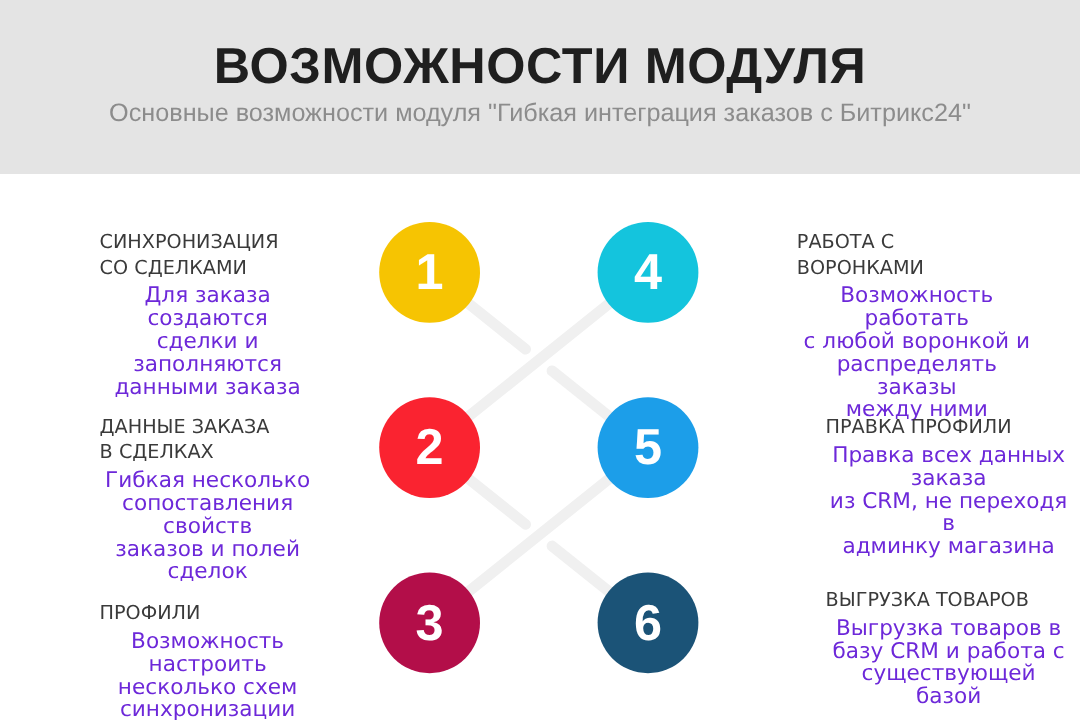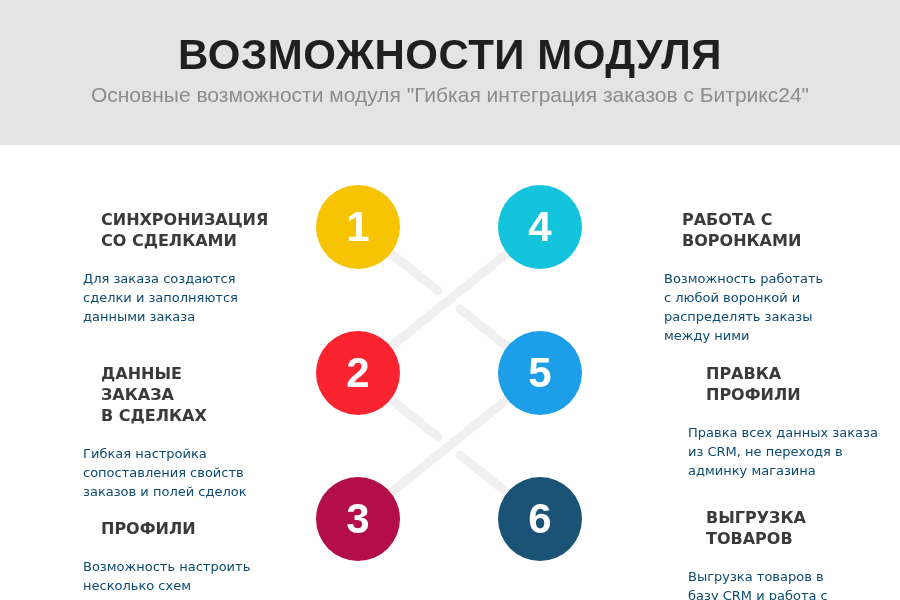--- a/index.html
+++ b/index.html
@@ -23,23 +23,23 @@
           color:#ffffff;line-height:1;}
   .c1{left:316px;top:185px;background:#f6c402;}
   .c2{left:316px;top:331px;background:#fa2330;}
   .c3{left:316px;top:477px;background:#b30e49;}
   .c4{left:498px;top:185px;background:#14c4dd;}
   .c5{left:498px;top:331px;background:#1c9ee9;}
   .c6{left:498px;top:477px;background:#1b5377;}
 
   
   .item{position:absolute;width:200px;}
-  .item .title{font-weight:bold;font-size:16px;line-height:21px;color:#3a3a3a;
-               white-space:pre-line;margin:18px;}
-  .item .desc{font-size:13px;line-height:19px;color:#0c4a6e;white-space:pre-line;margin:4px 0 0 0;}
+  .item .title{font-weight:normal;font-size:16px;line-height:21px;color:#3a3a3a;
+               white-space:pre-line;margin:0;}
+  .item .desc{font-size:18px;line-height:19px;color:#6d28d9;white-space:pre-line;margin:4px 0 0 0;text-align:center;}
   .i1{left:83px;top:191px;width:180px;}
   .i2{left:83px;top:345px;width:180px;}
   .i3{left:83px;top:500px;width:180px;}
   .i4{left:664px;top:191px;width:200px;}
   .i5{left:688px;top:345px;width:205px;}
   .i6{left:688px;top:489px;width:205px;}
 </style>
 </head>
 <body>
 
@@ -83,21 +83,21 @@
   <div class="item i1">
     <div class="title">СИНХРОНИЗАЦИЯ
 СО СДЕЛКАМИ</div>
     <div class="desc">Для заказа создаются
 сделки и заполняются
 данными заказа</div>
   </div>
   <div class="item i2">
     <div class="title">ДАННЫЕ ЗАКАЗА
 В СДЕЛКАХ</div>
-    <div class="desc">Гибкая настройка
+    <div class="desc">Гибкая несколько
 сопоставления свойств
 заказов и полей сделок</div>
   </div>
   <div class="item i3">
     <div class="title">ПРОФИЛИ</div>
     <div class="desc">Возможность настроить
 несколько схем
 синхронизации для
 разных заказов</div>
   </div>

